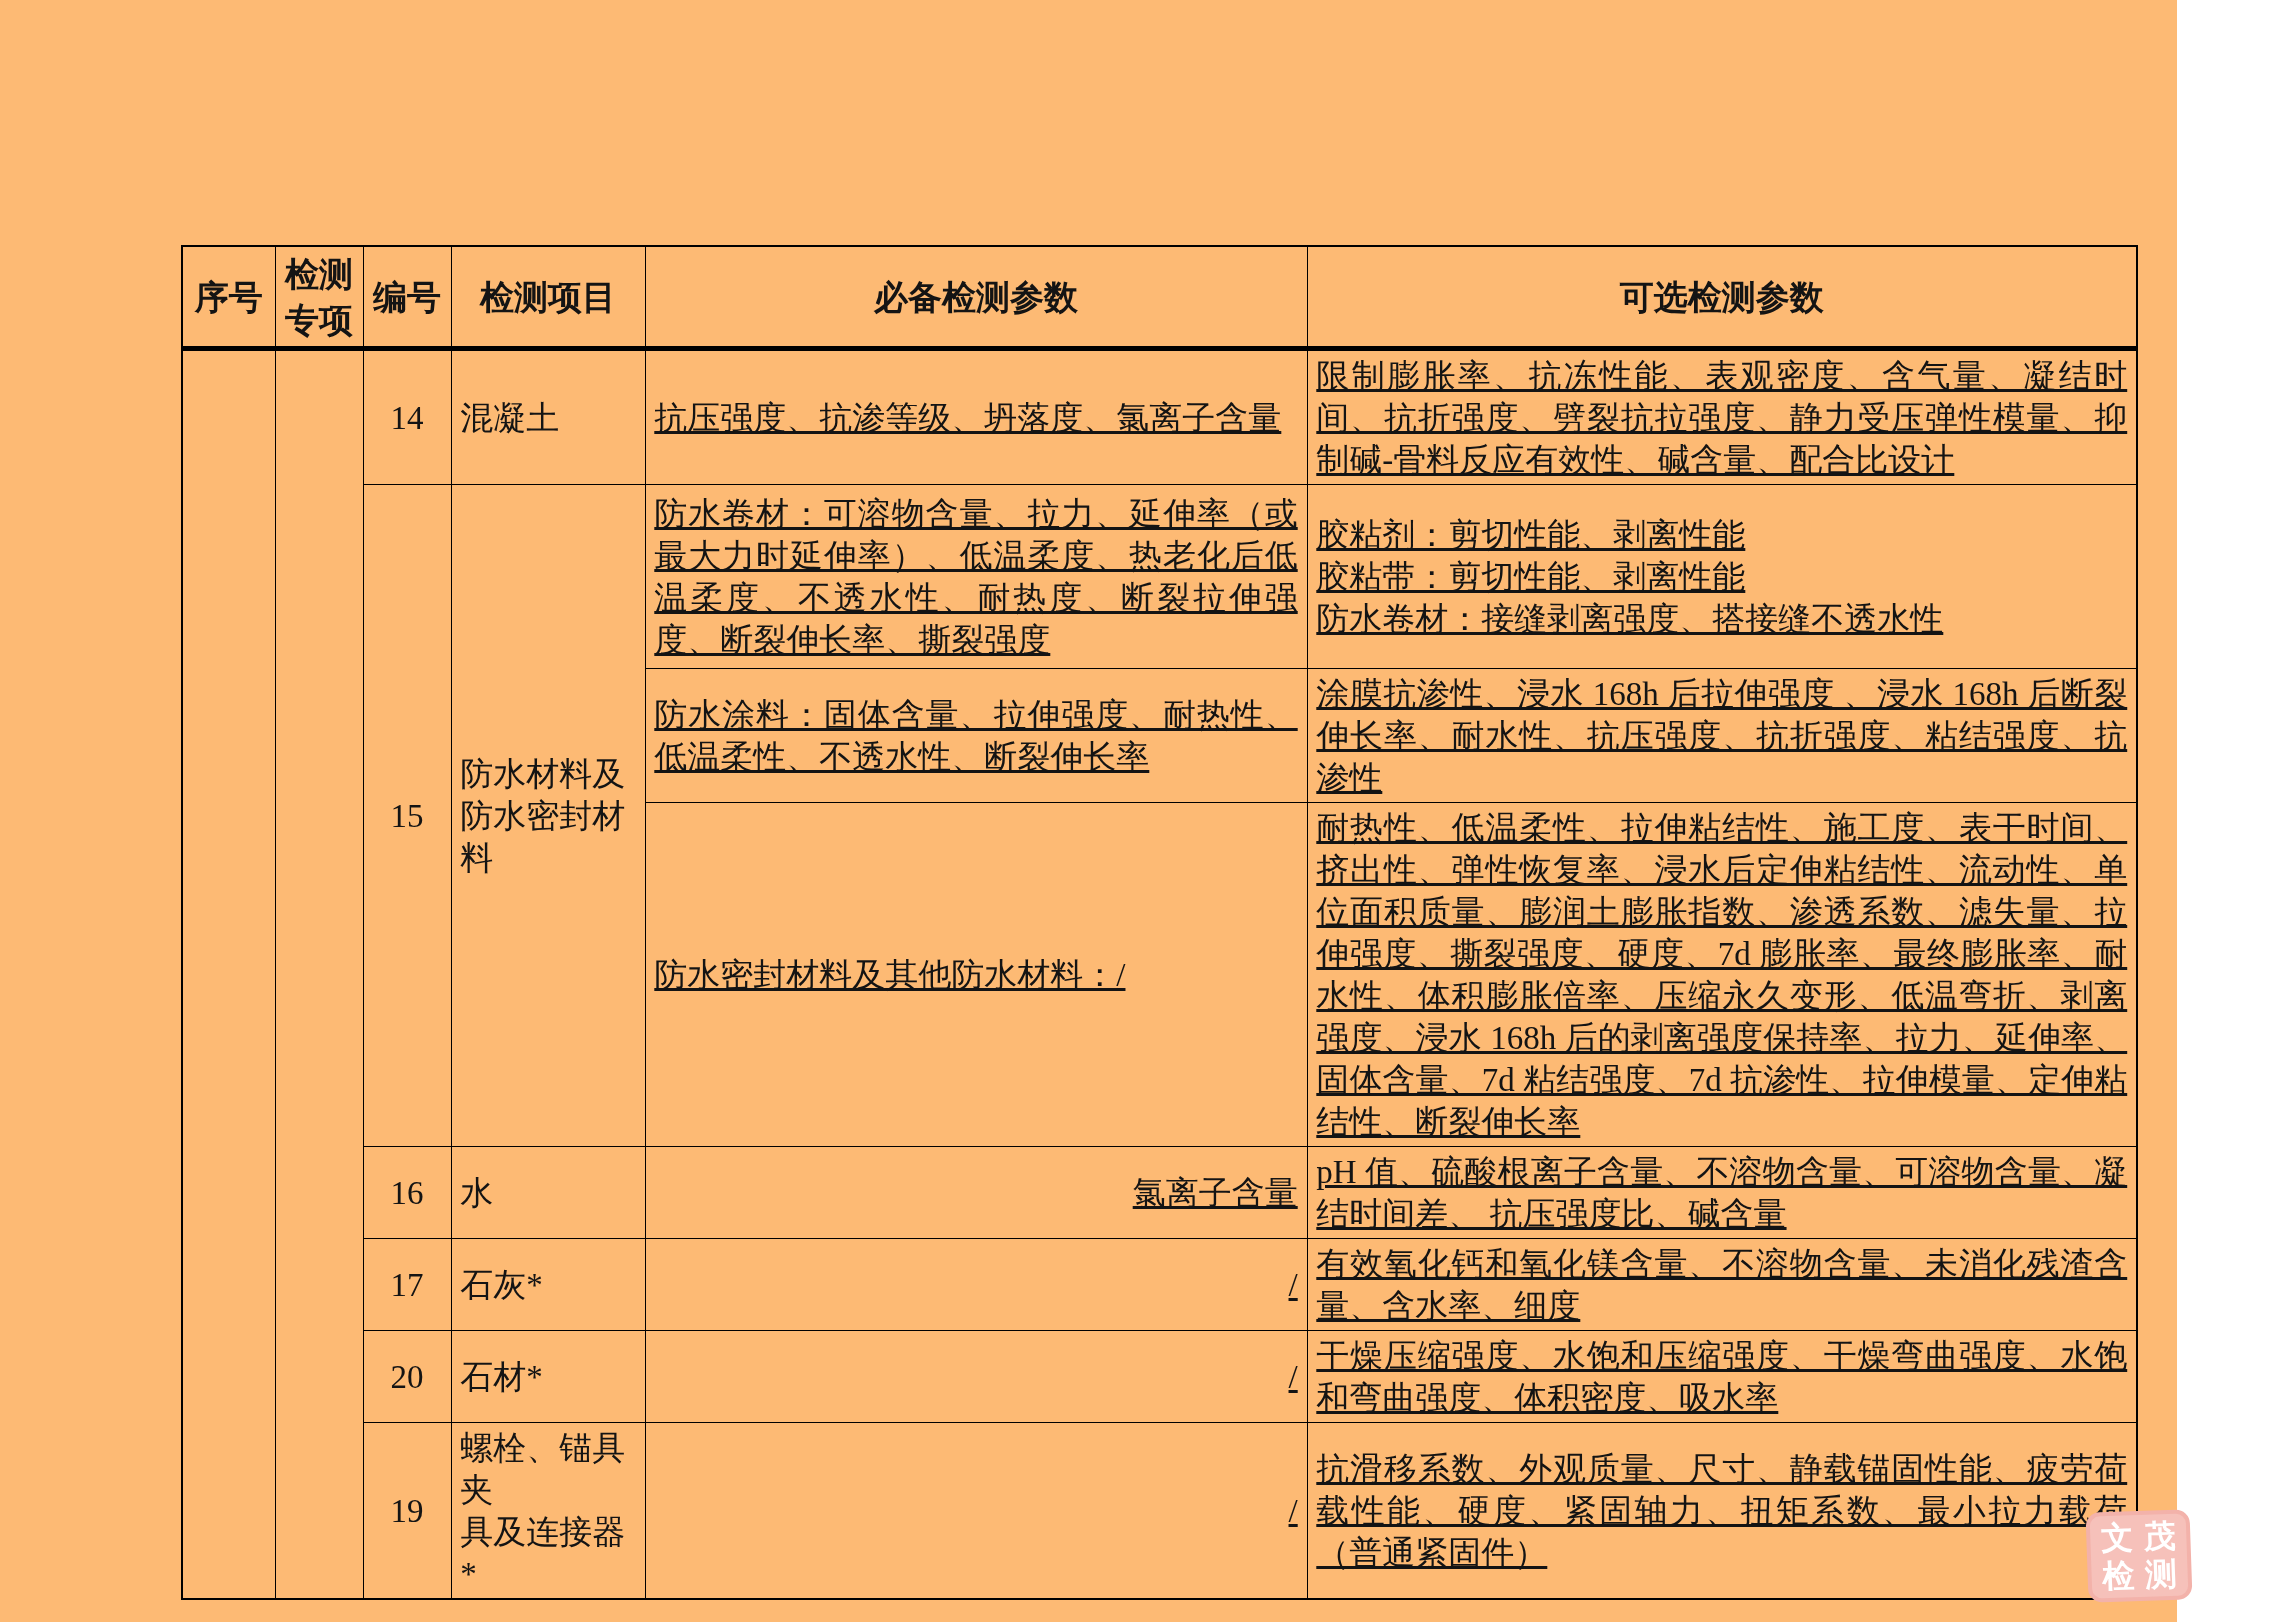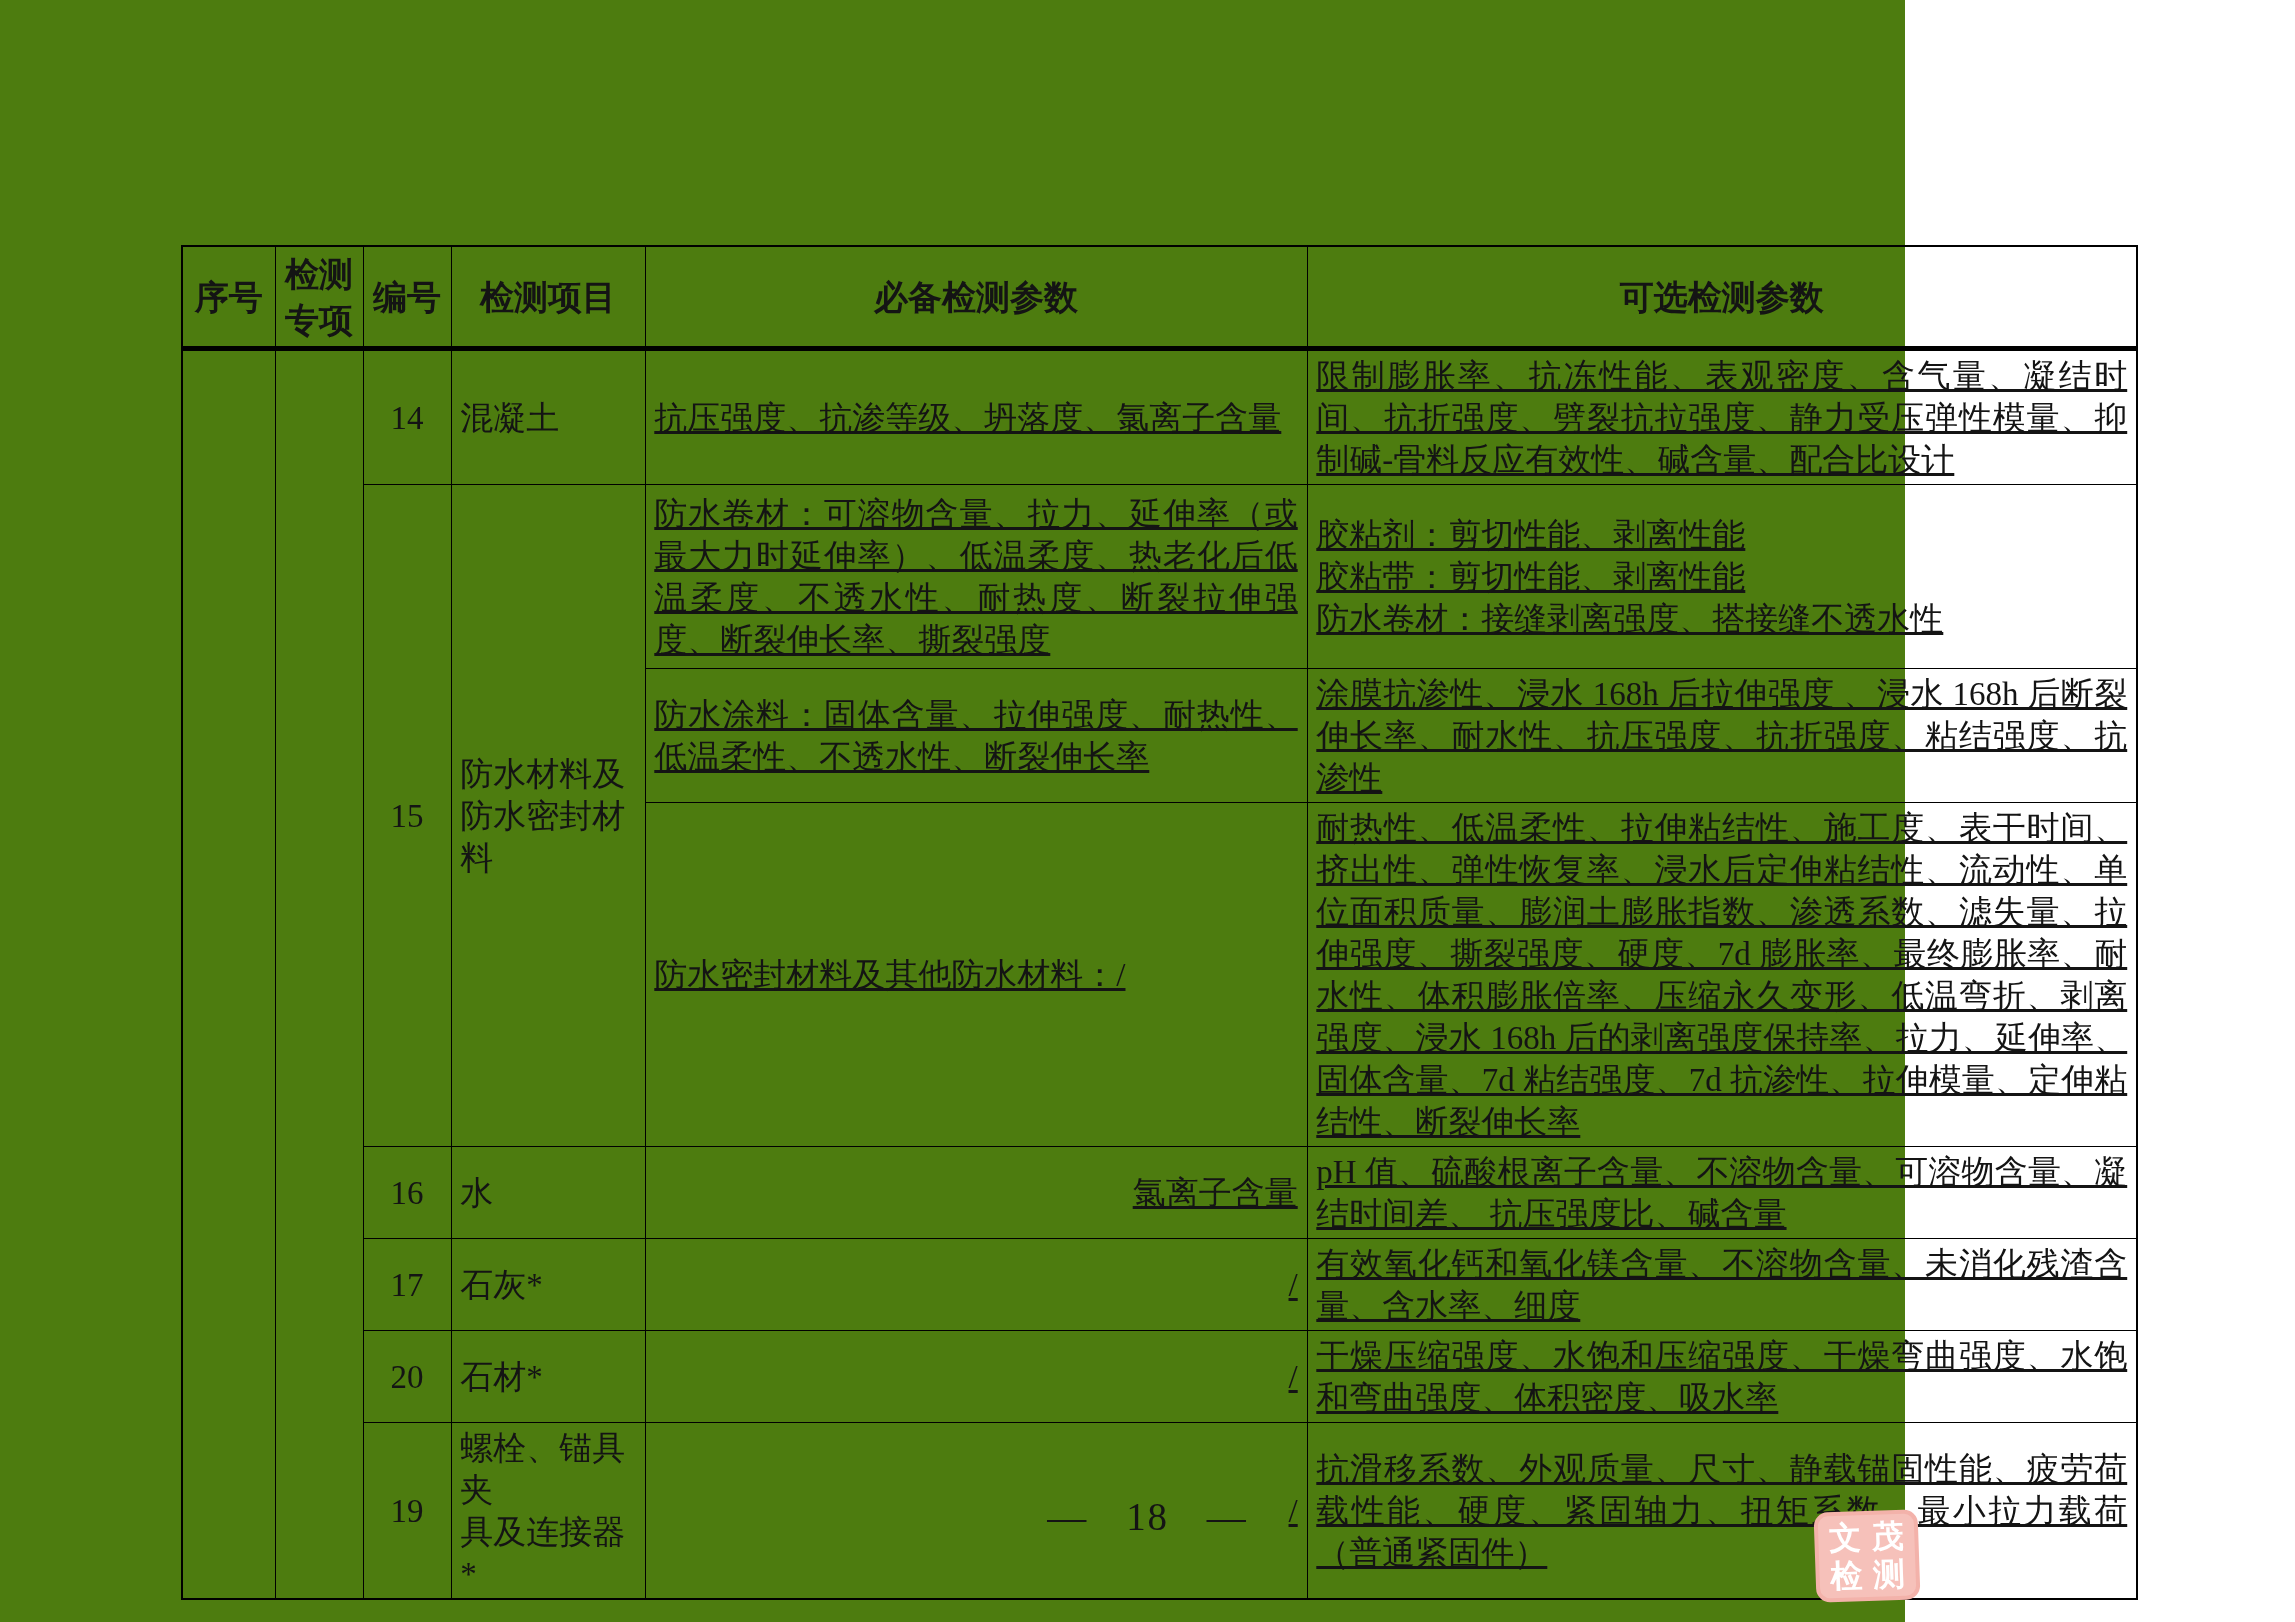--- a/index.html
+++ b/index.html
@@ -7,23 +7,23 @@
     padding: 0;
     width: 2295px;
     height: 1623px;
     overflow: hidden;
     background: #ffffff;
     font-family: "Liberation Serif", serif;
     color: #141414;
   }
   .page {
     position: relative;
-    width: 1905px;
+    width: 2177px;
     height: 1623px;
-    background: #4d7c0f;
+    background: #fdba74;
   }
   table.tbl {
     position: absolute;
     left: 181px;
     top: 245px;
     width: 1956px;
     border-collapse: collapse;
     table-layout: fixed;
     border: 2.6px solid #000000;
   }
@@ -185,21 +185,20 @@
       <tr style="height:88px">
         <td class="cell-code">19</td>
         <td class="cell-item">螺栓、锚具夹
 具及连接器*</td>
         <td class="cell-req center">/</td>
         <td class="cell-opt">抗滑移系数、外观质量、尺寸、静载锚固性能、疲劳荷载性能、硬度、紧固轴力、扭矩系数、最小拉力载荷（普通紧固件）</td>
       </tr>
     </tbody>
   </table>
 
-  <div class="footer">— 18 —</div>
 
   <div class="stamp">
     <span>文</span>
     <span>茂</span>
     <span>检</span>
     <span>测</span>
   </div>
 
 </div>
 

